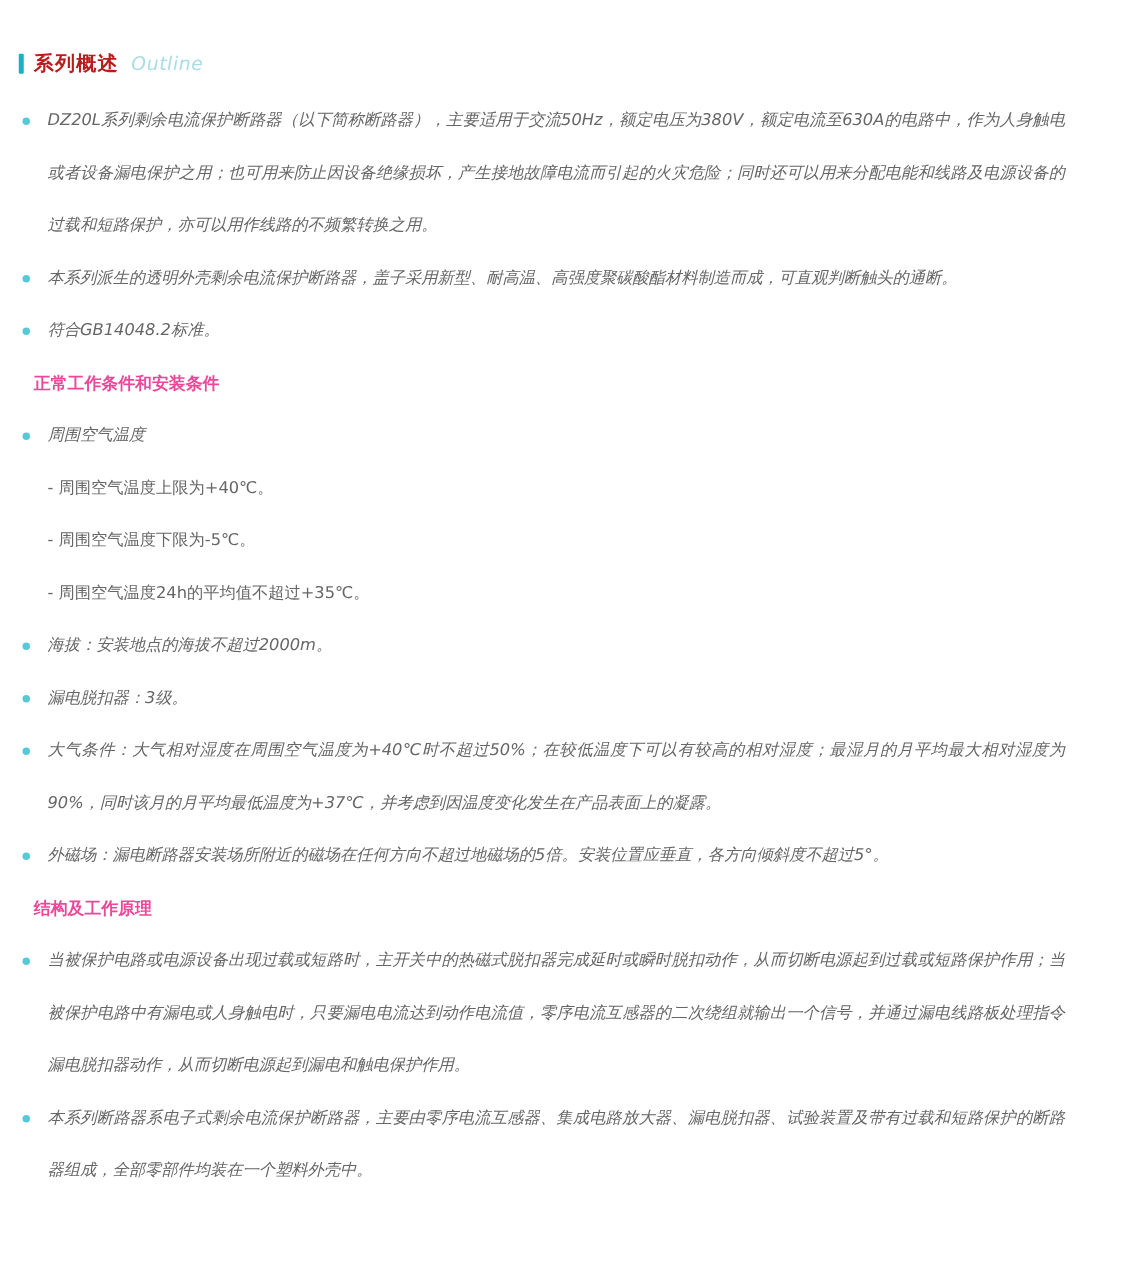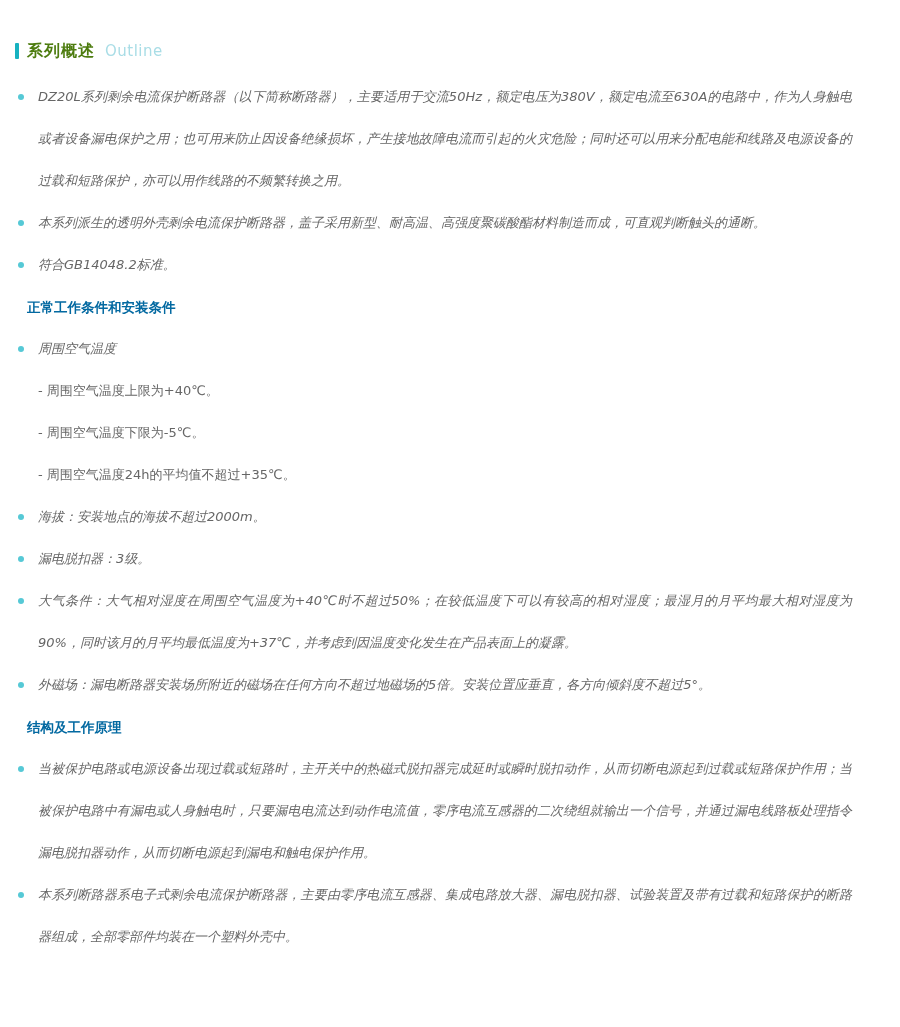--- a/index.html
+++ b/index.html
@@ -25,28 +25,29 @@
     width: 4px;
     height: 16px;
     background: #17b2c0;
     border-radius: 1px;
     margin-right: 8px;
     flex: 0 0 auto;
   }
   .title-cn {
     font-size: 16px;
     font-weight: bold;
-    color: #4d7c0f;
+    color: #b91c1c;
     letter-spacing: 1px;
   }
   .title-en {
     font-size: 15px;
     color: #a9dde6;
     margin-left: 10px;
     letter-spacing: 0.5px;
+    font-style: italic;
   }
 
   
   .content { font-size: 13px; line-height: 42px; }
 
   .li { position: relative; padding-left: 23px; font-style: italic; }
   .dot {
     position: absolute;
     left: 3px;
     top: 18px;
@@ -55,21 +56,21 @@
     border-radius: 50%;
     background: #56c9d6;
   }
   .txt { margin: 0; text-align: justify; }
 
   .sub-heading {
     margin: 0;
     padding-left: 12px;
     font-size: 13.5px;
     font-weight: bold;
-    color: #0369a1;
+    color: #ec4899;
     line-height: 42px;
   }
 
   .sub-line { margin: 0; padding-left: 23px; }
 </style>
 </head>
 <body>
 
 <div class="page">
 

